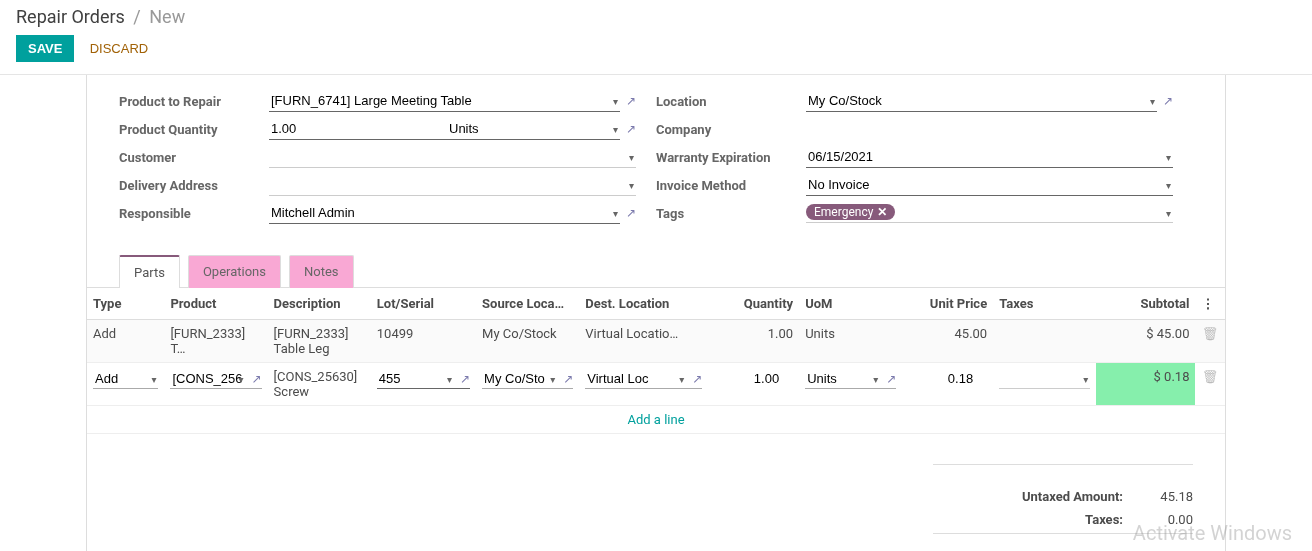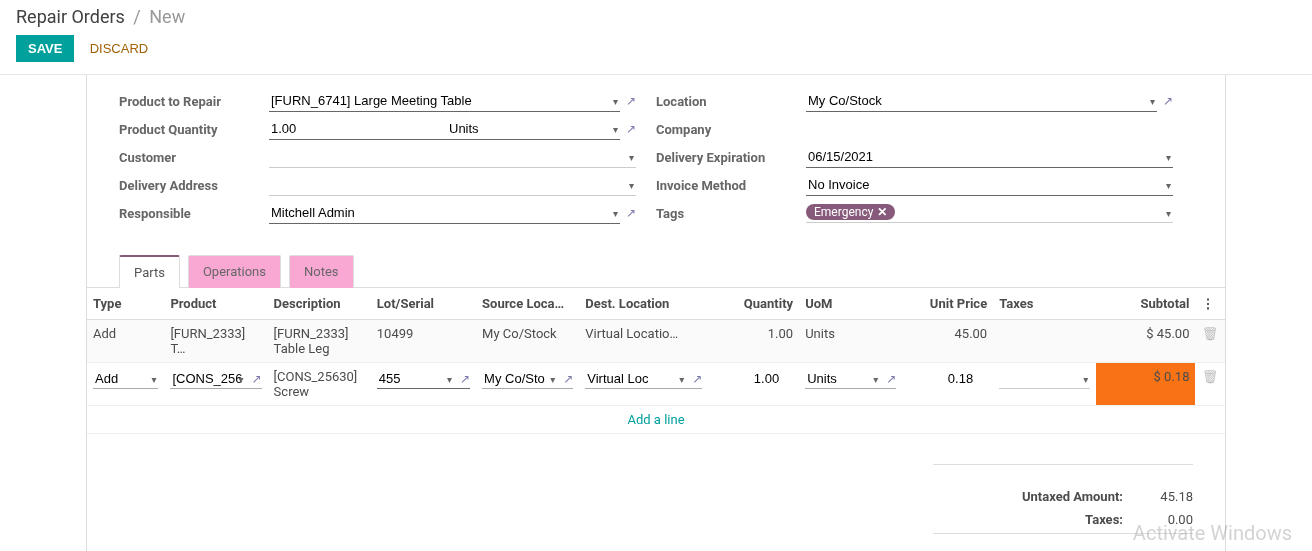--- a/index.html
+++ b/index.html
@@ -131,21 +131,21 @@
         <div class="form-value">
           <input class="field-input" value="My Co/Stock" style="">
           <span class="caret">▾</span>
         </div>
         <span class="external">↗</span>
       </div>
       <div class="form-row">
         <div class="form-label">Company</div>
       </div>
       <div class="form-row">
-        <div class="form-label">Delivery Expiration</div>
+        <div class="form-label">Warranty Expiration</div>
         <div class="form-value">
           <input class="field-input" value="06/15/2021" style="">
           <span class="caret">▾</span>
         </div>
       </div>
       <div class="form-row">
         <div class="form-label">Invoice Method</div>
         <div class="form-value">
           <input class="field-input" value="No Invoice" style="">
           <span class="caret">▾</span>
@@ -244,21 +244,21 @@
                 <span class="external">↗</span>
               </div>
             </td>
           <td class="num"><input class="cell-input" style="text-align: right; border: none;" value="0.18"></td>
           <td>
               <div class="cell-wrap">
                 <input class="cell-input" style="border-bottom-color: rgb(204, 204, 204);" value="">
                 <span class="caret" style="right:2px">▾</span>
               </div>
             </td>
-          <td class="num" style="background:#f97316">$ 0.18</td>
+          <td class="num" style="background:#86efac">$ 0.18</td>
           <td class="td-trash"><span class="trash">🗑</span></td>
         </tr>
         <tr>
           <td colspan="12" class="add-line"><a>Add a line</a></td>
         </tr>
       </tbody>
     </table>
   </div>
 
   <div class="totals">

